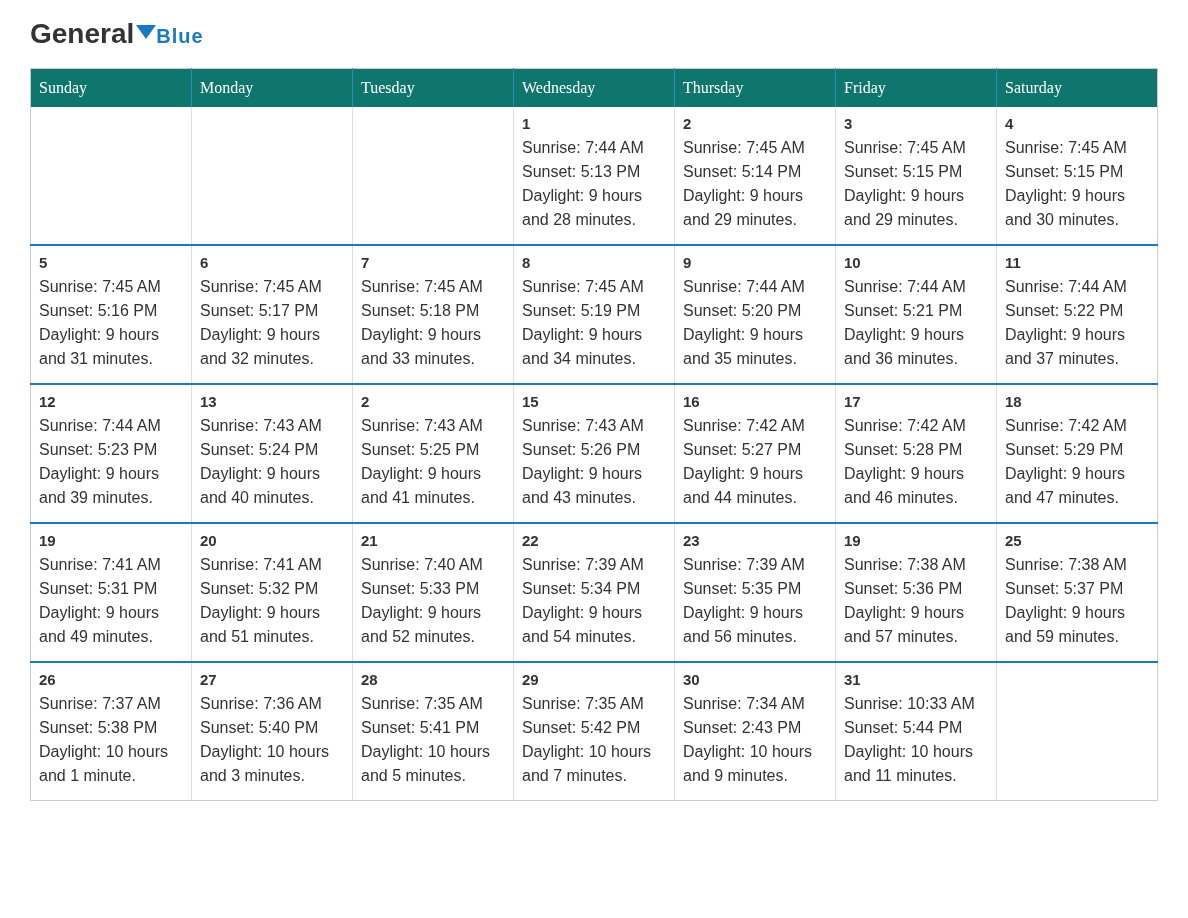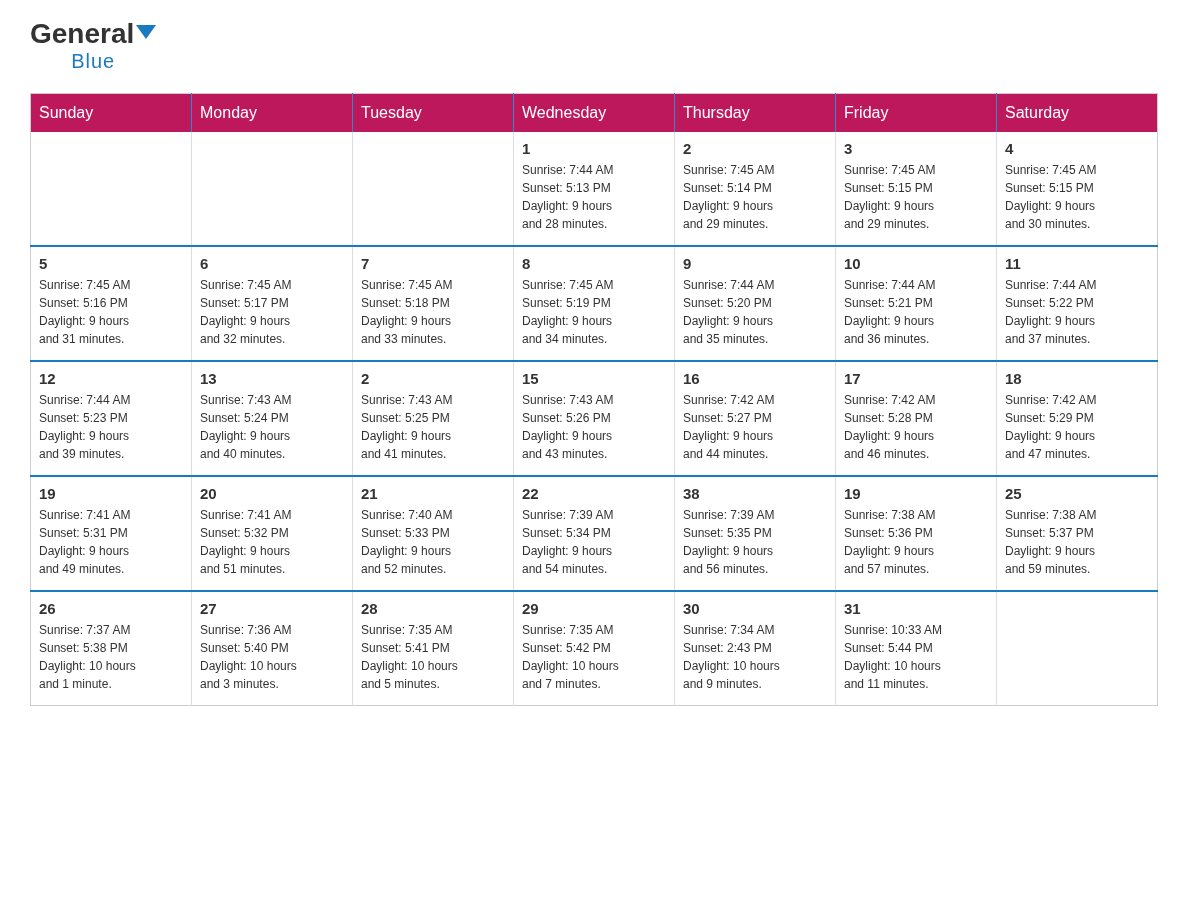--- a/index.html
+++ b/index.html
@@ -11,22 +11,22 @@
       padding: 20px 30px;
     }
     .header {
       display: flex;
       justify-content: space-between;
       align-items: flex-start;
       margin-bottom: 20px;
     }
     .logo {
       display: flex;
-      flex-direction: column;
-      align-items: center;
+      flex-direction: row;
+      align-items: flex-end;
     }
     .logo-text {
       font-size: 28px;
       font-weight: bold;
       color: #333;
       line-height: 1;
     }
     .logo-triangle {
       display: inline-block;
       width: 0;
@@ -35,21 +35,21 @@
       border-right: 10px solid transparent;
       border-top: 14px solid #1a7abf;
       margin-left: 2px;
       vertical-align: middle;
       position: relative;
       top: -4px;
     }
     .logo-blue-line {
       color: #1a7abf;
       font-size: 20px;
-      font-weight: normal;
+      font-weight: bold;
       margin-top: 2px;
       letter-spacing: 1px;
     }
     .title-area {
       text-align: right;
     }
     .calendar-title {
       font-size: 52px;
       font-weight: bold;
       color: #333;
@@ -59,21 +59,22 @@
       font-size: 22px;
       color: #555;
       margin-top: 4px;
     }
     .calendar {
       width: 100%;
       border-collapse: collapse;
       border: 1px solid #ccc;
     }
     .calendar thead tr {
-      background-color: #be185d;
+      background-color: #0f766e;
+      font-family: Liberation Serif, serif;
     }
     .calendar thead th {
       color: #fff;
       font-size: 16px;
       font-weight: normal;
       padding: 10px 8px;
       text-align: left;
       border-right: 1px solid #2a8ad0;
       width: calc(100% / 7);
     }
@@ -99,21 +100,21 @@
     .calendar tbody td:last-child {
       border-right: none;
     }
     .day-number {
       font-size: 15px;
       font-weight: bold;
       margin-bottom: 4px;
       display: block;
     }
     .day-info {
-      font-size: 12px;
+      font-size: 16px;
       line-height: 1.5;
       color: #333;
     }
     .empty-cell {
       background: #fff;
     }
   </style>
 </head>
 <body>
 
@@ -301,21 +302,21 @@
 and 52 minutes.</div>
         </td>
         <td>
           <span class="day-number">22</span>
           <div class="day-info" style="white-space: pre-line;">Sunrise: 7:39 AM
 Sunset: 5:34 PM
 Daylight: 9 hours
 and 54 minutes.</div>
         </td>
         <td>
-          <span class="day-number">38</span>
+          <span class="day-number">23</span>
           <div class="day-info" style="white-space: pre-line;">Sunrise: 7:39 AM
 Sunset: 5:35 PM
 Daylight: 9 hours
 and 56 minutes.</div>
         </td>
         <td>
           <span class="day-number">19</span>
           <div class="day-info" style="white-space: pre-line;">Sunrise: 7:38 AM
 Sunset: 5:36 PM
 Daylight: 9 hours

